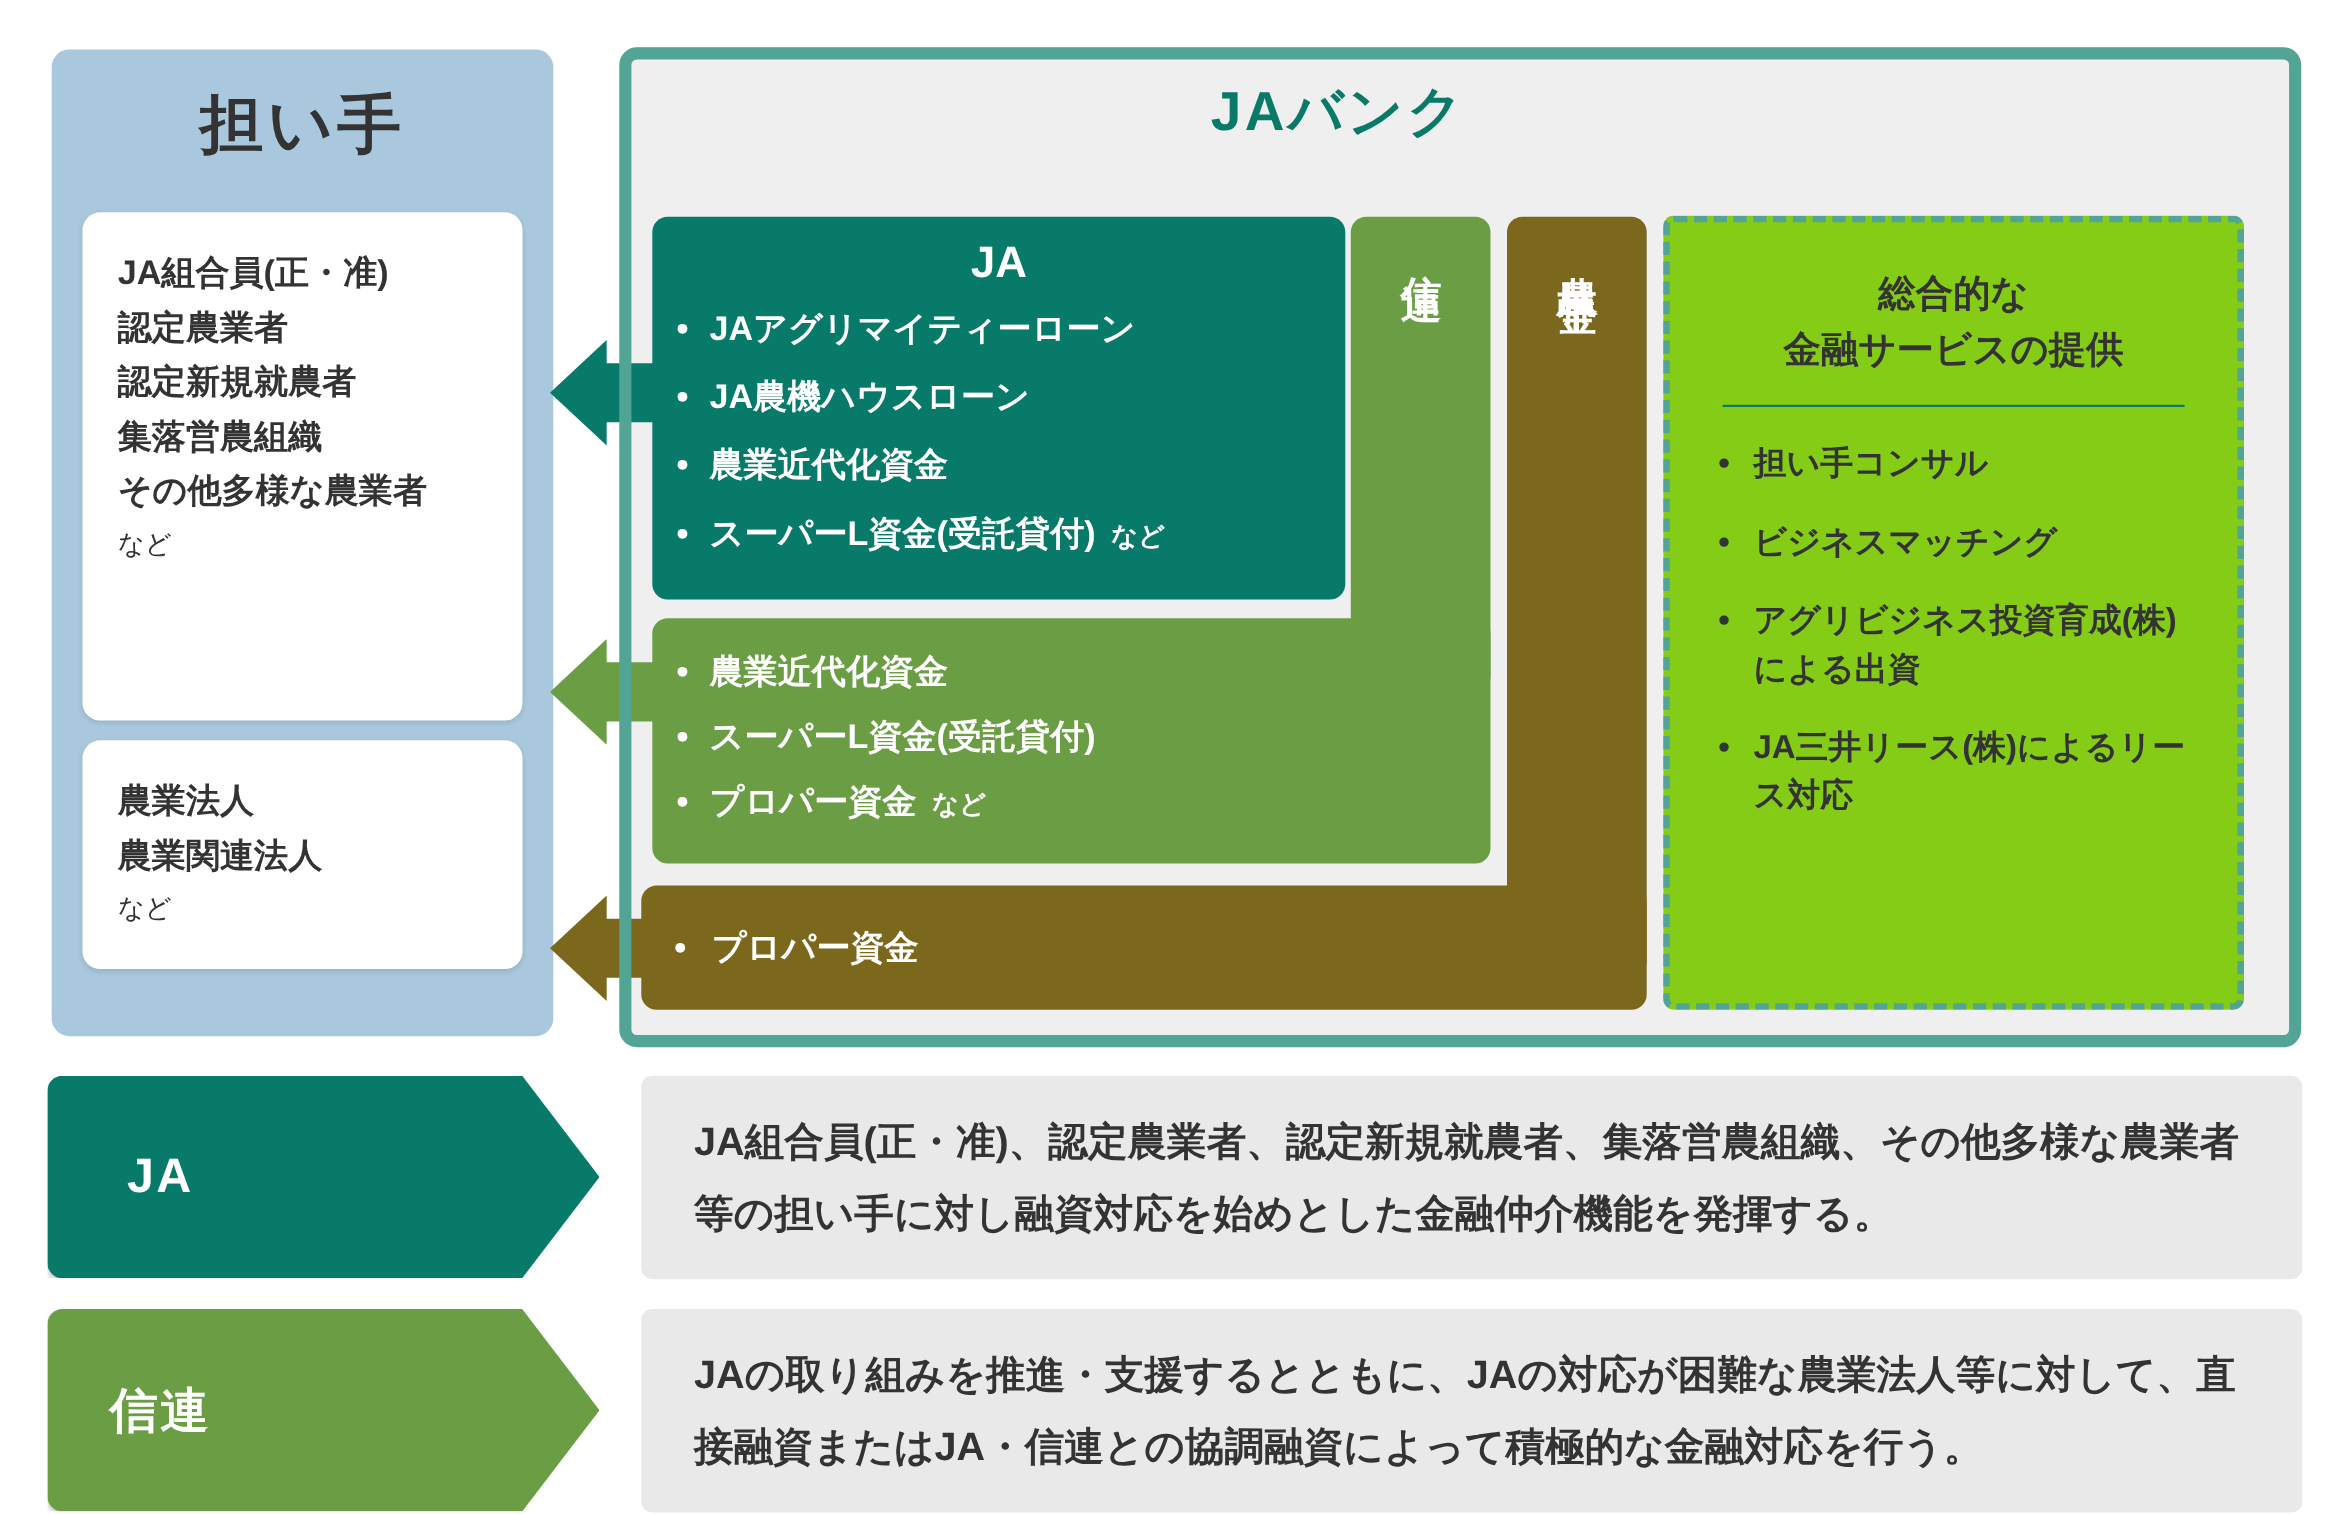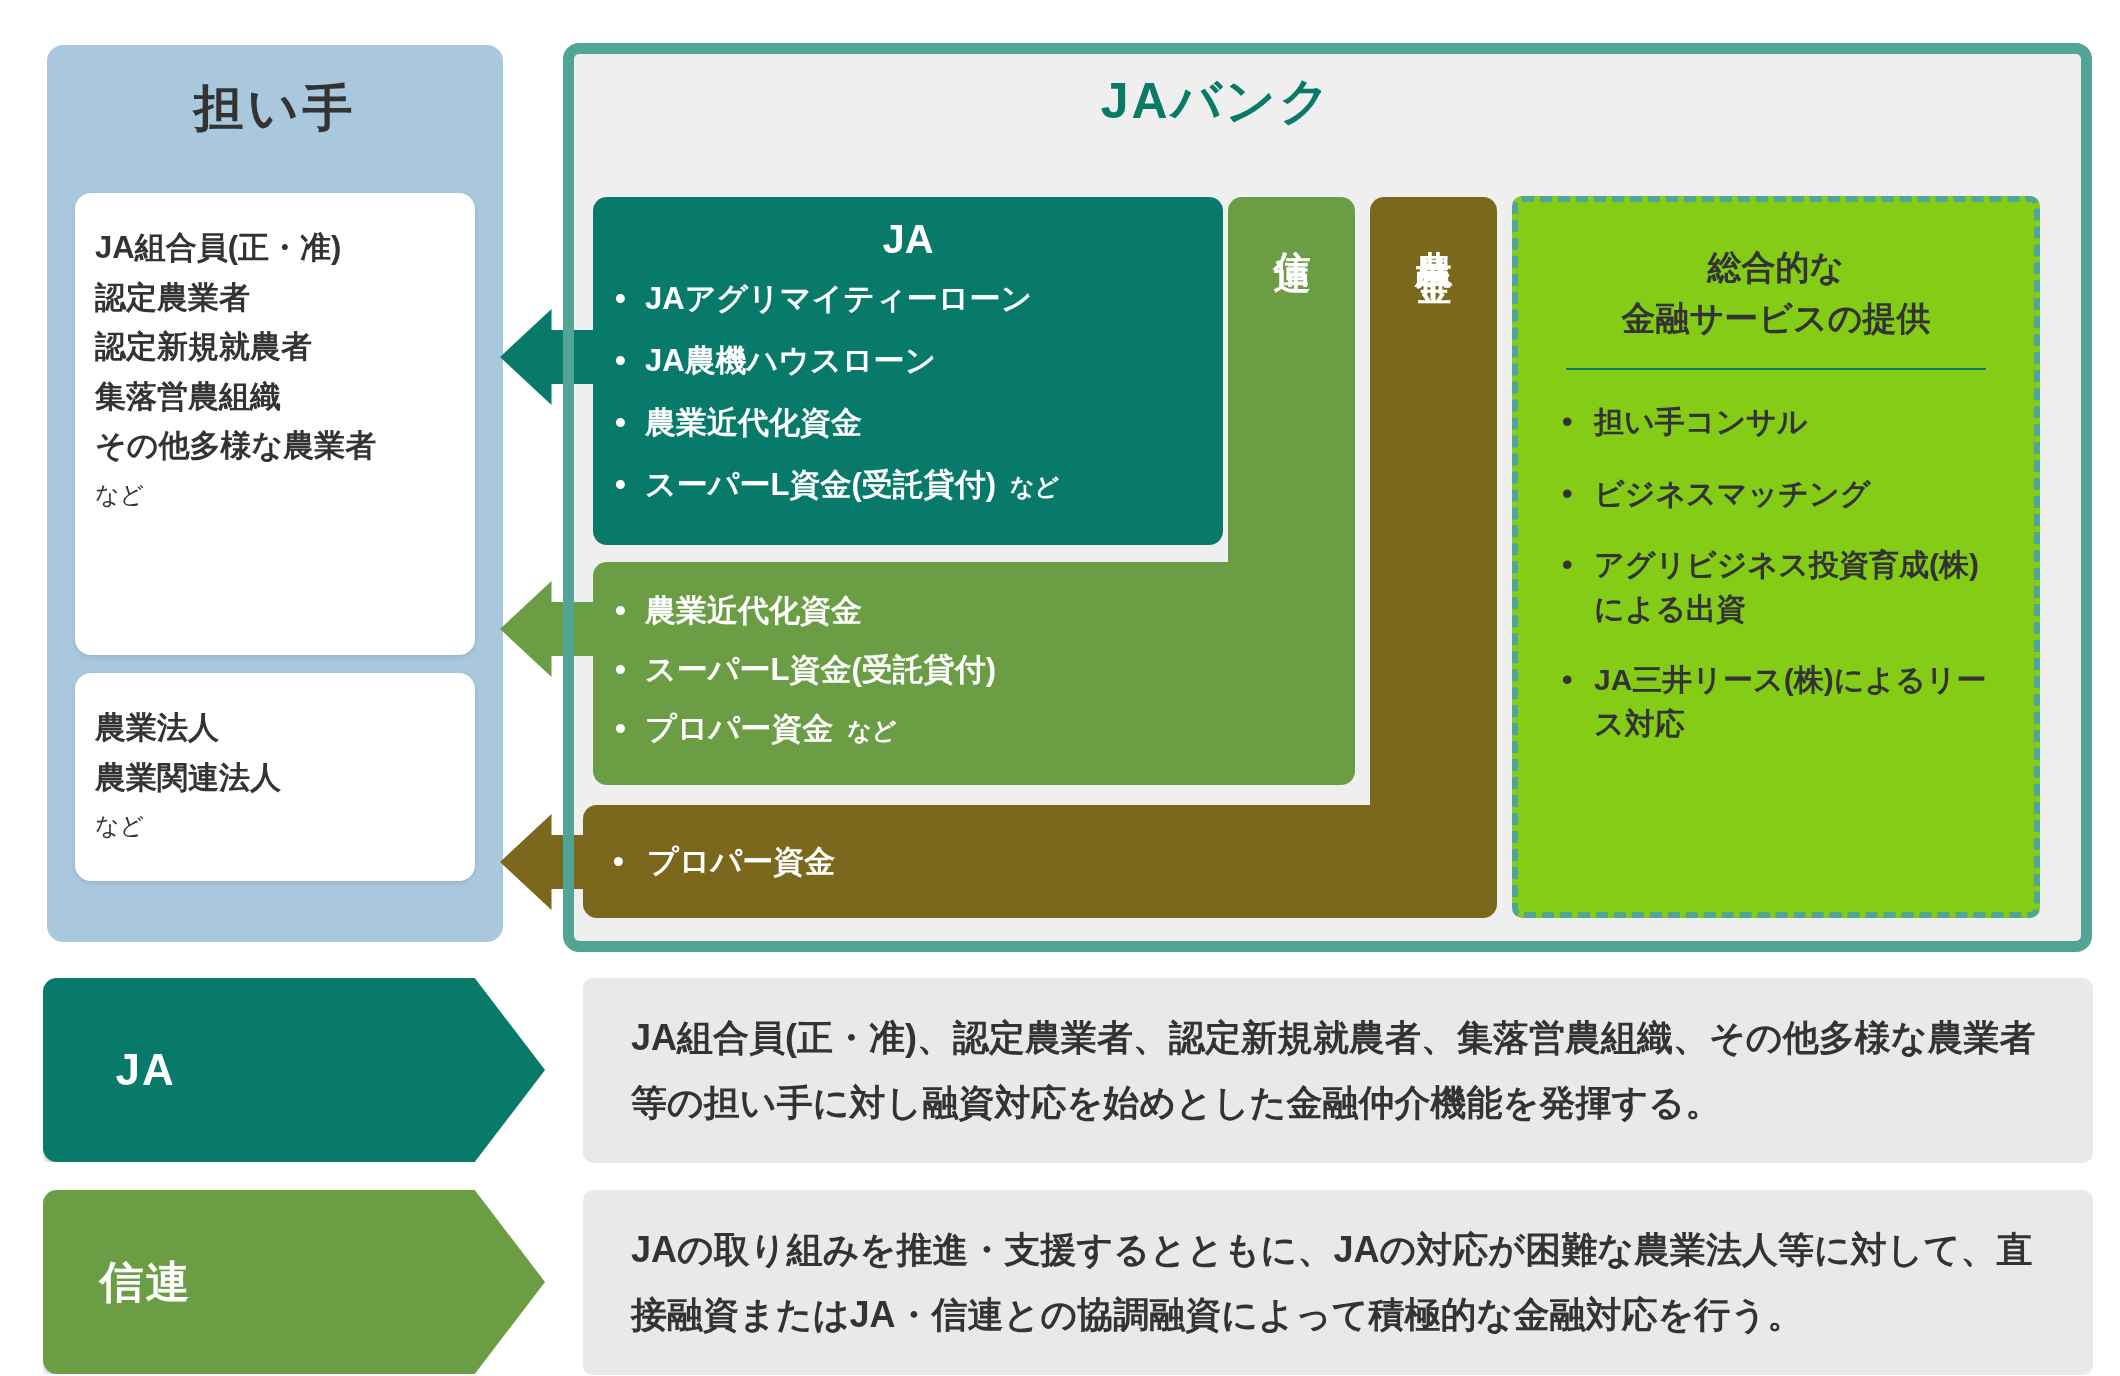--- a/index.html
+++ b/index.html
@@ -17,27 +17,27 @@
   .abs { position:absolute; }
 
   
   .handler-panel {
     left:47px; top:45px; width:456px; height:897px;
     background:#a9c8dd; border-radius:16px;
     z-index:2;
   }
   .handler-title {
     position:absolute; left:0; top:30px; width:100%;
-    text-align:center; font-size:50px; font-weight:bold; color:#333;
+    text-align:center; font-size:58px; font-weight:bold; color:#333;
     letter-spacing:4px;
   }
   .white-card {
     position:absolute; left:28px; width:400px;
     background:#ffffff; border-radius:16px;
-    padding:30px 20px;
+    padding:30px 32px;
     box-shadow:0 2px 5px rgba(0,0,0,0.10);
   }
   .white-card-1 { top:148px; height:462px; }
   .white-card-2 { top:628px; height:208px; }
   .member-line { font-size:31px; font-weight:bold; line-height:1.6; color:#333; }
   .etc-line { font-size:24px; font-weight:normal; color:#333; margin-top:8px; }
 
   
   .jabank-bg {
     left:563px; top:43px; width:1529px; height:909px;

